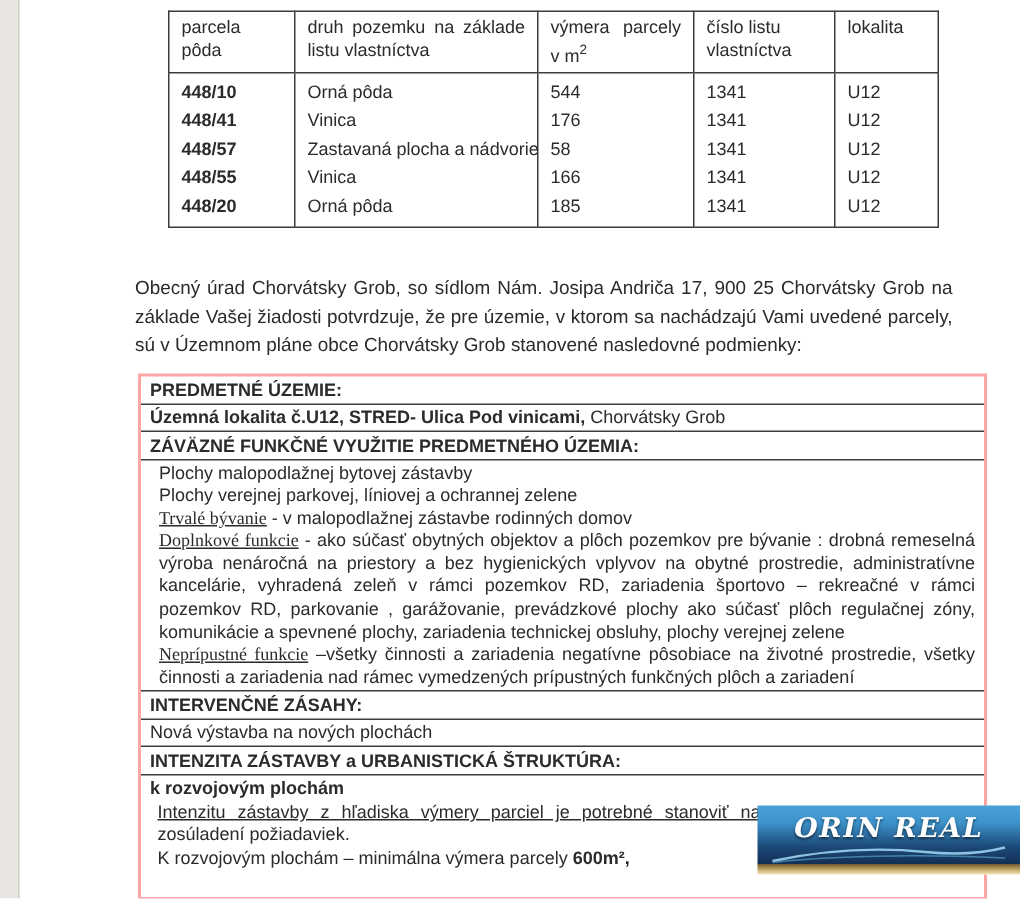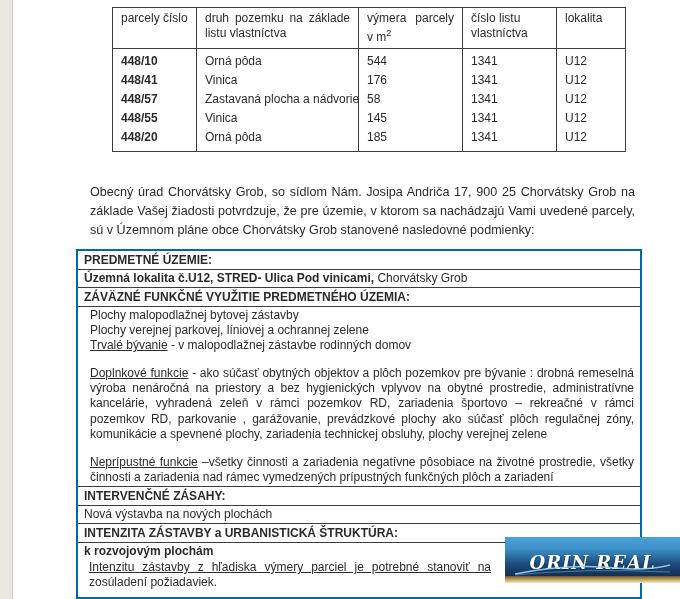--- a/index.html
+++ b/index.html
@@ -29,49 +29,49 @@
   .colparcel .cellline{font-weight:bold;}
   .jl{text-align:justify;text-align-last:justify;}
   sup{font-size:9px;}
   
   .intro{
     position:absolute;left:90px;top:170px;width:545px;
     font-size:12.6px;line-height:19px;text-align:justify;color:#2b2b2b;
   }
   
   .conditions{
-    position:absolute;left:76px;top:249px;width:566px;
-    border:2px solid #0369a1;font-size:12px;color:#2b2b2b;
+    position:absolute;left:92px;top:249px;width:566px;
+    border:2px solid #fca5a5;font-size:12px;color:#2b2b2b;
     background:#fff;box-sizing:border-box;
   }
   .cond-row{
     border-bottom:1px solid #3c3c3c;padding:1.5px 6px;line-height:14.5px;
   }
   .cond-row:last-child{border-bottom:none;}
   .b{font-weight:bold;}
-  .u{text-decoration:underline;}
+  .u{text-decoration:underline;font-family:Liberation Serif, serif;}
   .cond-big{line-height:15.1px;padding-left:12px;}
-  .just{text-align:justify;margin-top:13px;}
-  .cond-last{line-height:15.5px;padding-bottom:6px;}
+  .just{text-align:justify;}
+  .cond-last{line-height:15.5px;padding-bottom:18px;}
   .indent{padding-left:5px;}
   .force-just{width:402px;text-align:justify;text-align-last:justify;text-decoration:underline;}
   
   .logo{
     position:absolute;left:505px;top:537px;width:175px;height:62px;
     z-index:5;
   }
   .logo-main{
     height:39px;position:relative;overflow:hidden;
     background:linear-gradient(180deg,#4aa0d8 0%,#3d92ca 30%,#1c4a79 70%,#132f54 100%);
     display:flex;align-items:flex-end;justify-content:center;
   }
   .logo-title{
     font-family:"DejaVu Serif", serif;font-style:italic;font-weight:bold;
     color:#ffffff;font-size:18px;letter-spacing:1px;line-height:20px;
-    margin-bottom:3px;text-shadow:0 1px 2px rgba(0,0,0,0.55);
+    margin-bottom:13px;text-shadow:0 1px 2px rgba(0,0,0,0.55);
     white-space:nowrap;
   }
   .swoosh{position:absolute;left:7px;bottom:0px;}
   .logo-gold{
     height:7px;
     background:linear-gradient(180deg,#6e5830 0%,#c5ab6a 55%,#f2e7bd 100%);
   }
   .logo-strip{
     height:16px;background:#10253f;display:flex;align-items:center;justify-content:center;
   }
@@ -89,21 +89,21 @@
   <colgroup>
     <col style="width:84px">
       <col style="width:162px">
       <col style="width:104px">
       <col style="width:94px">
       <col style="width:69px">
   </colgroup>
   <thead>
     <tr>
       <th>
-        <div>parcely číslo</div>
+        <div>parcela pôda</div>
       </th>
       <th>
         <div class="jl">druh pozemku na základe</div>
         <div>listu vlastníctva</div>
       </th>
       <th>
         <div class="jl">výmera parcely</div>
         <div><span>v m</span><sup>2</sup></div>
       </th>
       <th>
@@ -128,21 +128,21 @@
         <div class="cellline">Orná pôda</div>
         <div class="cellline">Vinica</div>
         <div class="cellline">Zastavaná plocha a nádvorie</div>
         <div class="cellline">Vinica</div>
         <div class="cellline">Orná pôda</div>
       </td>
       <td>
         <div class="cellline">544</div>
         <div class="cellline">176</div>
         <div class="cellline">58</div>
-        <div class="cellline">145</div>
+        <div class="cellline">166</div>
         <div class="cellline">185</div>
       </td>
       <td>
         <div class="cellline">1341</div>
         <div class="cellline">1341</div>
         <div class="cellline">1341</div>
         <div class="cellline">1341</div>
         <div class="cellline">1341</div>
       </td>
       <td>
@@ -169,20 +169,21 @@
     <div class="just"><span class="u">Doplnkové funkcie</span><span> - ako súčasť obytných objektov a plôch pozemkov pre bývanie : drobná remeselná výroba nenáročná na priestory a bez hygienických vplyvov na obytné prostredie, administratívne kancelárie, vyhradená zeleň v rámci pozemkov RD, zariadenia športovo – rekreačné v rámci pozemkov RD, parkovanie , garážovanie, prevádzkové plochy ako súčasť plôch regulačnej zóny, komunikácie a spevnené plochy, zariadenia technickej obsluhy, plochy verejnej zelene</span></div>
     <div class="just"><span class="u">Neprípustné funkcie</span><span> –všetky činnosti a zariadenia negatívne pôsobiace na životné prostredie, všetky činnosti a zariadenia nad rámec vymedzených prípustných funkčných plôch a zariadení</span></div>
   </div>
   <div class="cond-row b">INTERVENČNÉ ZÁSAHY:</div>
   <div class="cond-row">Nová výstavba na nových plochách</div>
   <div class="cond-row b">INTENZITA ZÁSTAVBY a URBANISTICKÁ ŠTRUKTÚRA:</div>
   <div class="cond-row cond-last">
     <div class="b">k rozvojovým plochám</div>
     <div class="indent force-just">Intenzitu zástavby z hľadiska výmery parciel je potrebné stanoviť na</div>
     <div class="indent">zosúladení požiadaviek.</div>
+    <div class="indent"><span>K rozvojovým plochám – minimálna výmera parcely </span><span class="b">600m²,</span></div>
   </div>
 </div>
 
 <div class="logo">
   <div class="logo-main">
     <svg class="swoosh" width="161" height="13" viewBox="0 0 161 13">
       <path d="M3 11 Q 55 0 105 5 Q 135 8 158 2" fill="none" stroke="#9ad2ef" stroke-width="1.6" opacity="0.9"></path>
       <path d="M3 12 Q 70 5 158 9" fill="none" stroke="#5fb0dd" stroke-width="1" opacity="0.6"></path>
     </svg>
     <div class="logo-title">ORIN REAL</div>

